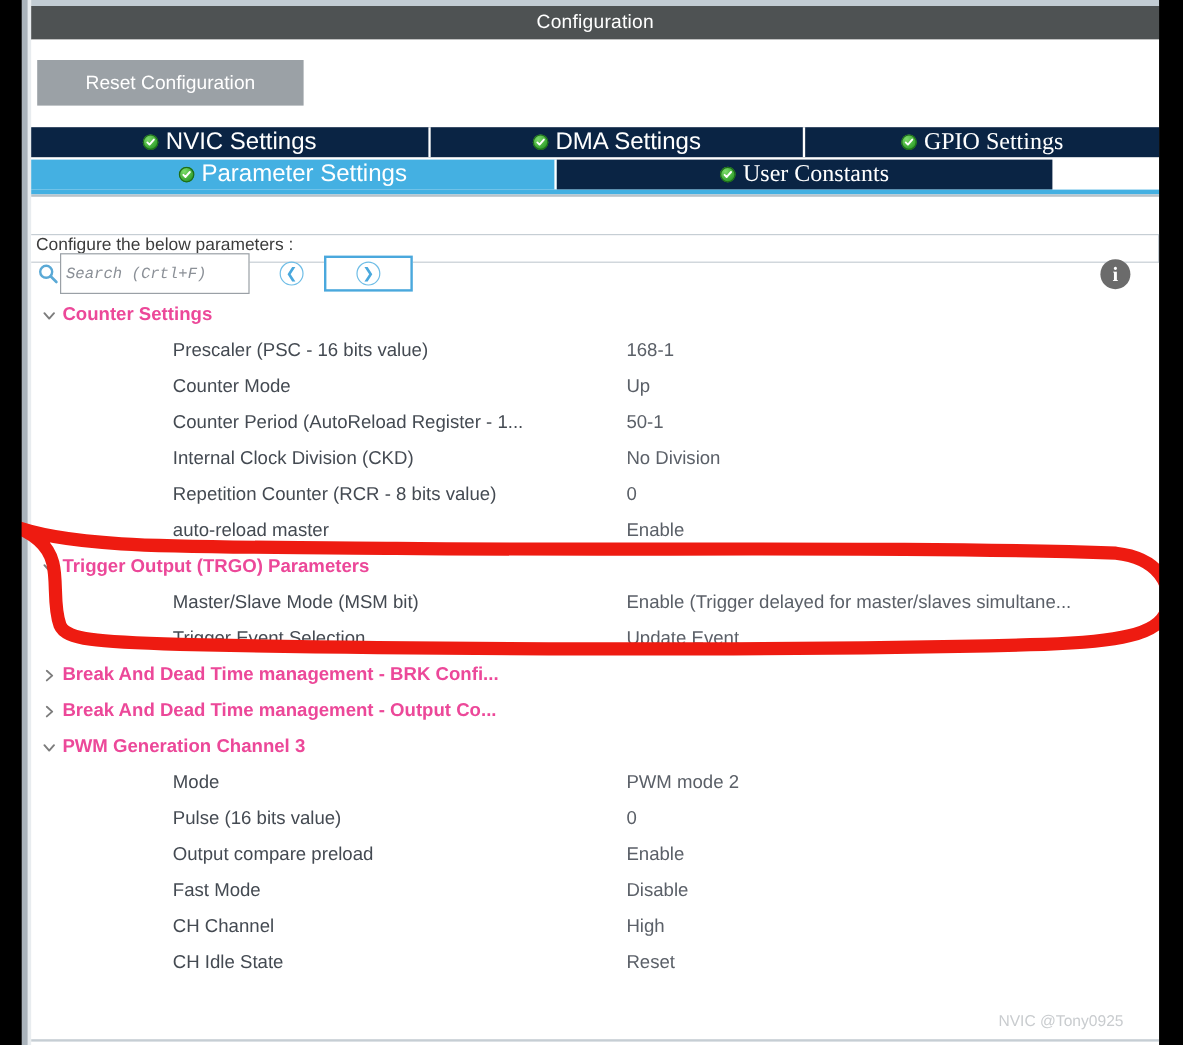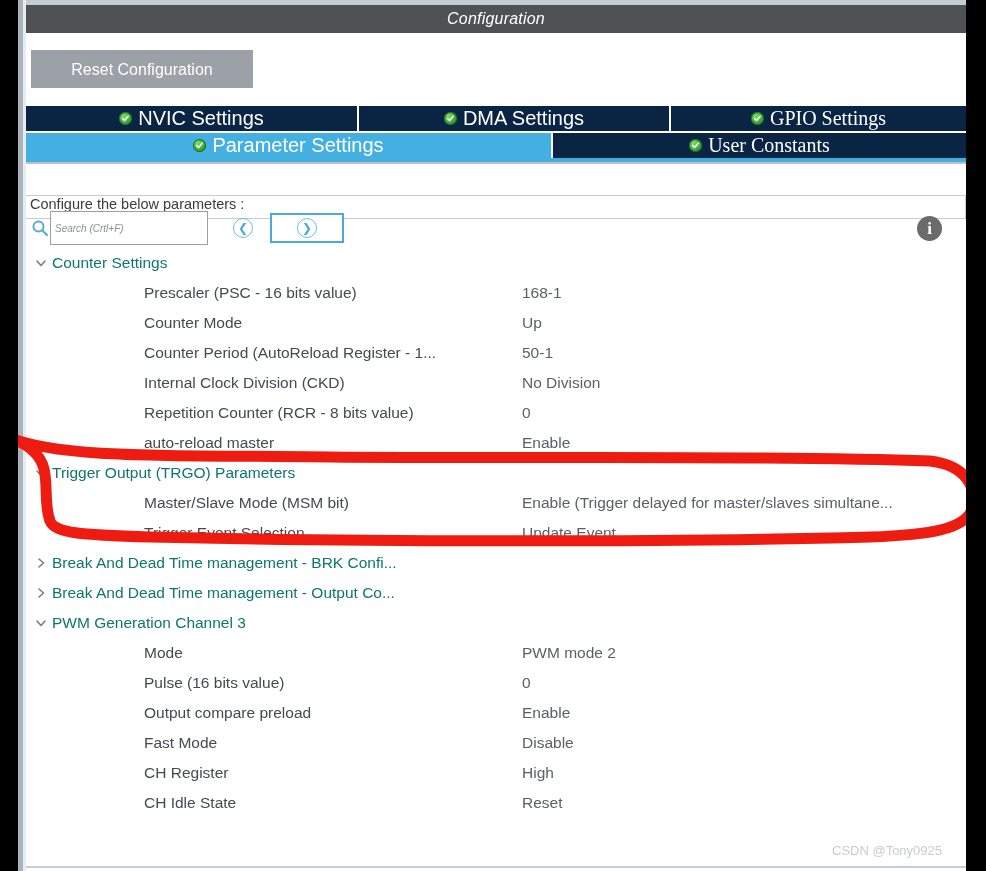--- a/index.html
+++ b/index.html
@@ -32,21 +32,20 @@
   }
   .titlebar {
     position: absolute;
     left: 26px; top: 5px;
     width: 940px; height: 28px;
     background: #4e5253;
     color: #ffffff;
     font-size: 16px;
     display: flex; align-items: center; justify-content: center;
     letter-spacing: 0.2px;
-    font-style: italic;
   }
   .titlebar-shadow {
     position: absolute; left: 26px; top: 0px; width: 940px; height: 5px;
     background: #c2ccd3;
   }
   .body-area {
     position: absolute;
     left: 26px; top: 33px;
     width: 940px; height: 838px;
     background: #ffffff;
@@ -137,22 +136,22 @@
     margin-left: 4px;
     width: 20px; height: 20px;
     display: flex; align-items: center; justify-content: center;
     color: #5aa9d6;
     flex: none;
   }
   .search-input {
     width: 158px; height: 26px;
     border: 1px solid #9aa0a6;
     background: #ffffff;
-    font-family: Liberation Sans, sans-serif;
-    font-size: 10px;
+    font-family: Liberation Mono, monospace;
+    font-size: 13px;
     font-style: italic;
     color: #8b9097;
     padding: 16px 4px;
     outline: none;
   }
   .search-input::placeholder { color: #8b9097; font-style: italic; opacity: 1; }
   .nav-prev {
     margin-left: 24px;
     width: 22px; height: 22px;
     display: flex; align-items: center; justify-content: center;
@@ -197,22 +196,23 @@
     cursor: pointer;
   }
   .chev {
     width: 22px; height: 22px;
     display: flex; align-items: center; justify-content: center;
     color: #7d7d7d;
     flex: none;
   }
   .group-label {
     font-size: 15.5px;
-    color: #0f766e;
+    color: #ec4899;
     white-space: nowrap;
+    font-weight: bold;
   }
   .param-row {
     position: relative;
     height: 30px;
     display: flex; align-items: center;
     cursor: pointer;
   }
   .param-name {
     position: absolute;
     left: 118px;
@@ -303,21 +303,21 @@
         <div class="tab" style="width: 295px;">
           <span class="check-icon">
             <svg width="9" height="9" viewBox="0 0 10 10">
               <path d="M2 5.2 L4 7.2 L8 2.6" fill="none" stroke="#ffffff" stroke-width="1.8" stroke-linecap="round" stroke-linejoin="round"></path>
             </svg>
           </span>
           <span>GPIO Settings</span>
         </div>
       </div>
     <div class="tab-row row2" id="tabs-row2">
-        <div class="tab active" style="width: 527px;">
+        <div class="tab active" style="width: 438px;">
           <span class="check-icon">
             <svg width="9" height="9" viewBox="0 0 10 10">
               <path d="M2 5.2 L4 7.2 L8 2.6" fill="none" stroke="#ffffff" stroke-width="1.8" stroke-linecap="round" stroke-linejoin="round"></path>
             </svg>
           </span>
           <span>Parameter Settings</span>
         </div>
         <div class="tab" style="width: 413px;">
           <span class="check-icon">
             <svg width="9" height="9" viewBox="0 0 10 10">
@@ -434,21 +434,21 @@
         </div>
         <div class="param-row">
           <span class="param-name">Output compare preload</span>
           <span class="param-value">Enable</span>
         </div>
         <div class="param-row">
           <span class="param-name">Fast Mode</span>
           <span class="param-value">Disable</span>
         </div>
         <div class="param-row">
-          <span class="param-name">CH Register</span>
+          <span class="param-name">CH Channel</span>
           <span class="param-value">High</span>
         </div>
         <div class="param-row">
           <span class="param-name">CH Idle State</span>
           <span class="param-value">Reset</span>
         </div>
       </div>
 
   </div>
 
@@ -456,17 +456,17 @@
     <path d="M 8 12 C 60 34, 170 30, 330 32 C 520 34, 760 30, 930 36
              C 965 40, 978 62, 972 84
              C 966 104, 930 110, 870 112
              C 640 118, 330 116, 150 112
              C 80 110, 55 108, 50 96
              C 44 80, 48 60, 44 44
              C 40 28, 26 18, 8 12 Z" fill="none" stroke="#ee1b11" stroke-width="11" stroke-linecap="round" stroke-linejoin="round"></path>
   </svg>
 
   <div class="bottom-border"></div>
-  <div class="watermark">CSDN @Tony0925</div>
+  <div class="watermark">NVIC @Tony0925</div>
 
   <div class="left-black"></div>
   <div class="right-black"></div>
 </div>
 
 </body></html>

